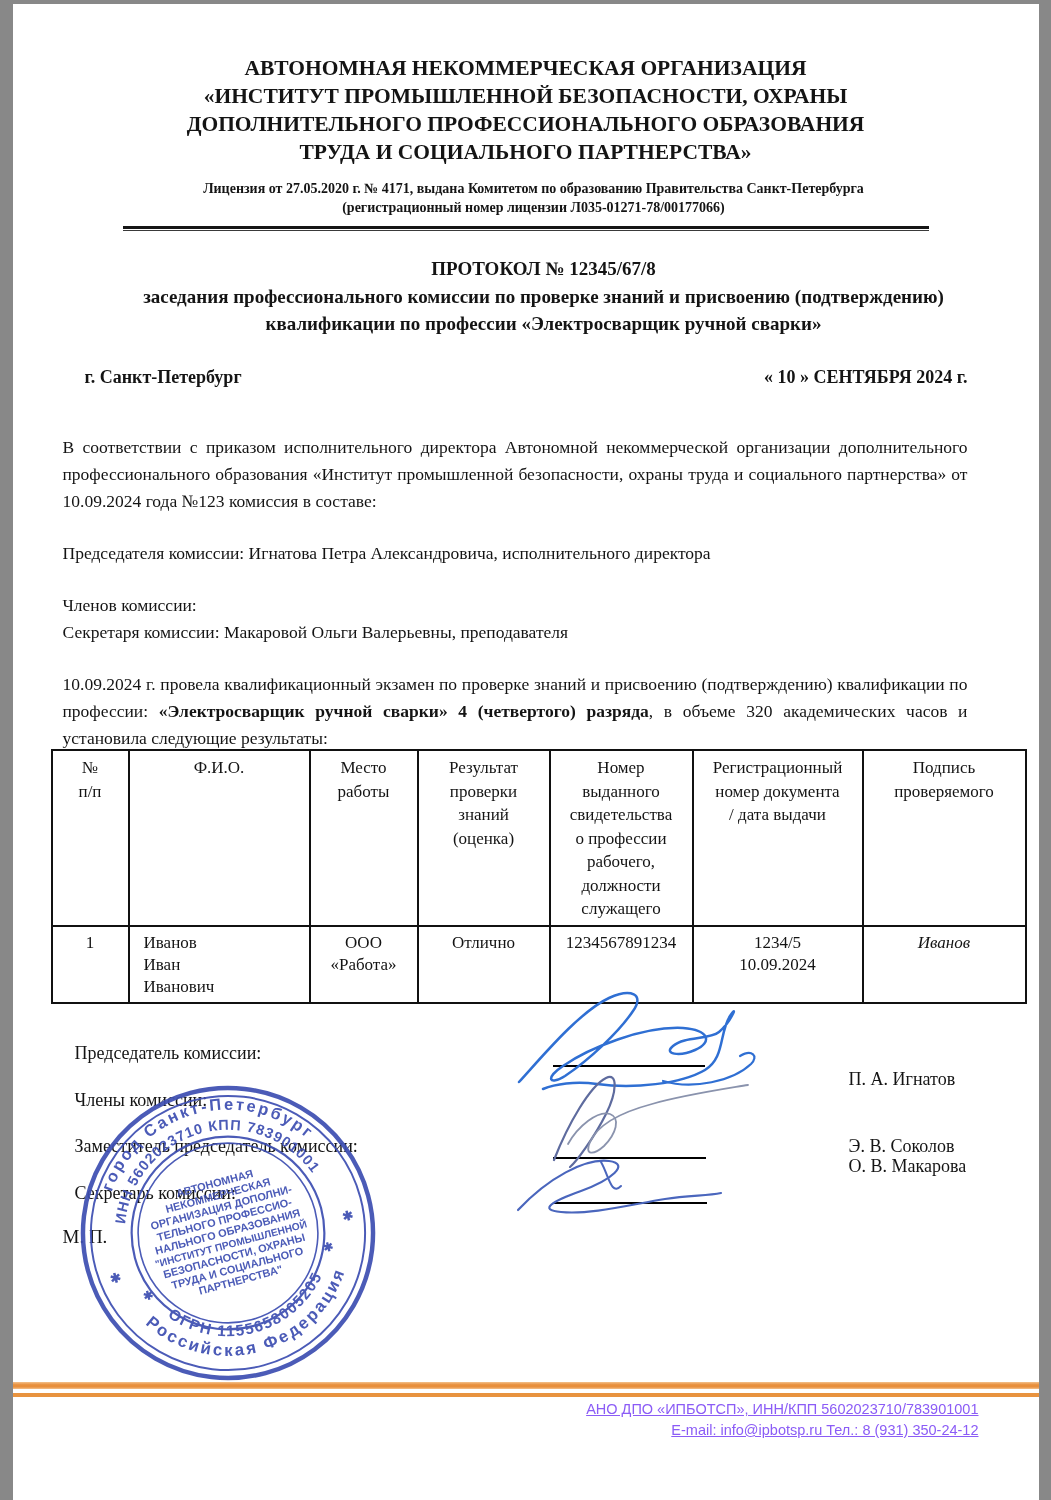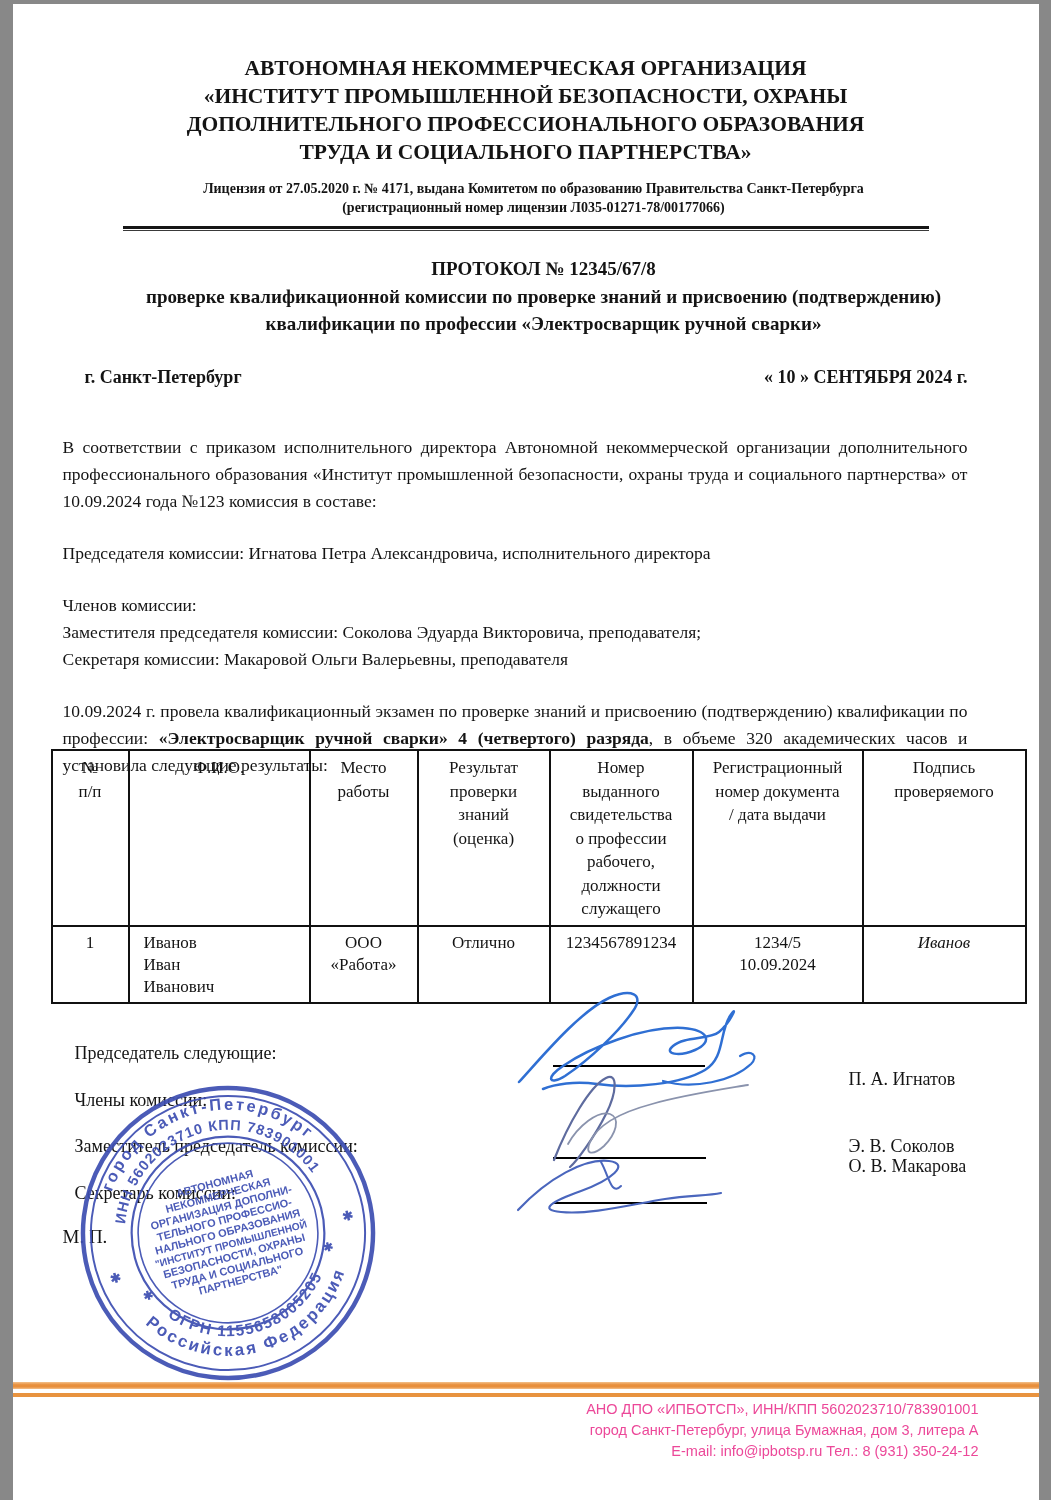--- a/index.html
+++ b/index.html
@@ -41,55 +41,54 @@
   .stamp text { font-family:"Liberation Sans", sans-serif; font-weight:bold; }
 
   .sig-svg { position:absolute; }
   .sig-svg path { fill:none; stroke-linecap:round; stroke-linejoin:round; }
 
   .footer-bar1 { position:absolute; left:0; top:1378px; width:1051px; height:7px;
     background:linear-gradient(180deg,#f3c18c 0%,#e88f3c 40%,#e88f3c 70%,#f3c18c 100%); }
   .footer-bar2 { position:absolute; left:0; top:1389px; width:1051px; height:4px;
     background:linear-gradient(180deg,#eda express 0,#e88f3c 50%,#f3c18c 100%); background-color:#e8933f; }
   .footer-text { position:absolute; right:60px; top:1395px; text-align:right;
-    font-family:"Liberation Sans", sans-serif; font-size:14.5px; line-height:21px; color:#ec4899; }
+    font-family:"Liberation Sans", sans-serif; font-size:14.5px; line-height:21px; color:#8b5cf6;text-decoration:underline; }
 </style>
 </head>
 <body>
 
 <div class="page">
 
   <div class="org-name">
     <div>АВТОНОМНАЯ НЕКОММЕРЧЕСКАЯ ОРГАНИЗАЦИЯ</div>
     <div>«ИНСТИТУТ ПРОМЫШЛЕННОЙ БЕЗОПАСНОСТИ, ОХРАНЫ</div>
     <div>ДОПОЛНИТЕЛЬНОГО ПРОФЕССИОНАЛЬНОГО ОБРАЗОВАНИЯ</div>
     <div>ТРУДА И СОЦИАЛЬНОГО ПАРТНЕРСТВА»</div>
   </div>
   <div class="license">
     <div>Лицензия от 27.05.2020 г. № 4171, выдана Комитетом по образованию Правительства Санкт-Петербурга</div>
     <div>(регистрационный номер лицензии Л035-01271-78/00177066)</div>
   </div>
   <div class="rule-double"></div>
 
   <div class="title-block">
     <div>ПРОТОКОЛ № 12345/67/8</div>
-    <div>проверке квалификационной комиссии по проверке знаний и присвоению (подтверждению)</div>
+    <div>заседания профессионального комиссии по проверке знаний и присвоению (подтверждению)</div>
     <div>квалификации по профессии «Электросварщик ручной сварки»</div>
   </div>
 
   <div class="meta-row">
     <span>г. Санкт-Петербург</span>
     <span>« 10 » СЕНТЯБРЯ 2024 г.</span>
   </div>
 
   <div class="para p1">В соответствии с приказом исполнительного директора Автономной некоммерческой организации дополнительного профессионального образования «Институт промышленной безопасности, охраны труда и социального партнерства» от 10.09.2024 года №123 комиссия в составе:</div>
   <div class="para chair-line">Председателя комиссии: Игнатова Петра Александровича, исполнительного директора</div>
   <div class="para members-block">
     <div>Членов комиссии:</div>
-    <div>Заместителя председателя комиссии: Соколова Эдуарда Викторовича, преподавателя;</div>
     <div>Секретаря комиссии: Макаровой Ольги Валерьевны, преподавателя</div>
   </div>
   <div class="para p2">
     <span>10.09.2024 г. провела квалификационный экзамен по проверке знаний и присвоению (подтверждению) квалификации по профессии: </span><b>«Электросварщик ручной сварки» 4 (четвертого) разряда</b><span>, в объеме 320 академических часов и установила следующие результаты:</span>
   </div>
 
   <table class="qtable">
     <colgroup>
       <col style="width:77px">
         <col style="width:181px">
@@ -132,21 +131,21 @@
 «Работа»</td>
         <td>Отлично</td>
         <td>1234567891234</td>
         <td>1234/5
 10.09.2024</td>
         <td class="sig-cell">Иванов</td>
       </tr>
     </tbody>
   </table>
 
-  <div class="abs sign-label" style="left:62px; top:1039px;">Председатель следующие:</div>
+  <div class="abs sign-label" style="left:62px; top:1039px;">Председатель комиссии:</div>
   <div class="abs sign-name" style="left:836px; top:1065px;">П. А. Игнатов</div>
   <div class="abs sign-label" style="left:62px; top:1086px;">Члены комиссии:</div>
   <div class="abs sign-label" style="left:62px; top:1132px;">Заместитель председатель комиссии:</div>
   <div class="abs sign-name" style="left:836px; top:1132px;">Э. В. Соколов</div>
   <div class="abs sign-label" style="left:62px; top:1179px;">Секретарь комиссии:</div>
   <div class="abs sign-name" style="left:836px; top:1152px;">О. В. Макарова</div>
   <div class="abs mp" style="left:50px; top:1222px;">М. П.</div>
 
   <div class="sign-line" style="left:540px; top:1061px; width:152px;"></div>
   <div class="sign-line" style="left:540px; top:1153px; width:153px;"></div>
@@ -207,17 +206,16 @@
         <text x="150" y="190.2">ТРУДА И СОЦИАЛЬНОГО</text>
         <text x="150" y="202.8">ПАРТНЕРСТВА"</text>
       </g>
     </g>
   </svg>
 
   <div class="footer-bar1"></div>
   <div class="footer-bar2"></div>
   <div class="footer-text">
     <div>АНО ДПО «ИПБОТСП», ИНН/КПП 5602023710/783901001</div>
-    <div>город Санкт-Петербург, улица Бумажная, дом 3, литера А</div>
     <div>E-mail: info@ipbotsp.ru Тел.: 8 (931) 350-24-12</div>
   </div>
 
 </div>
 
 </body></html>

